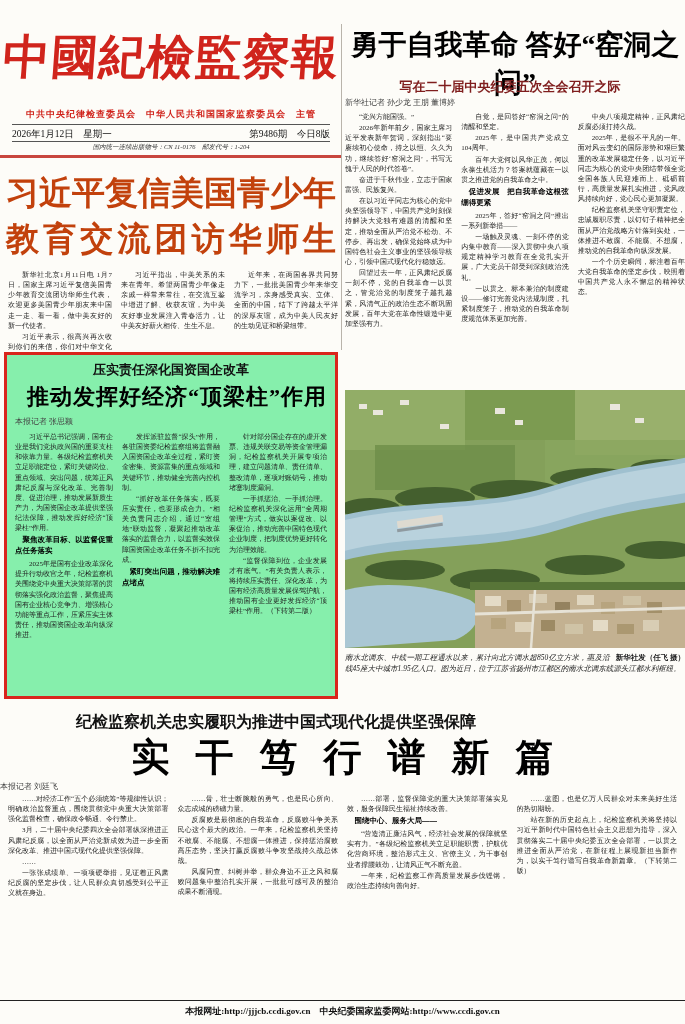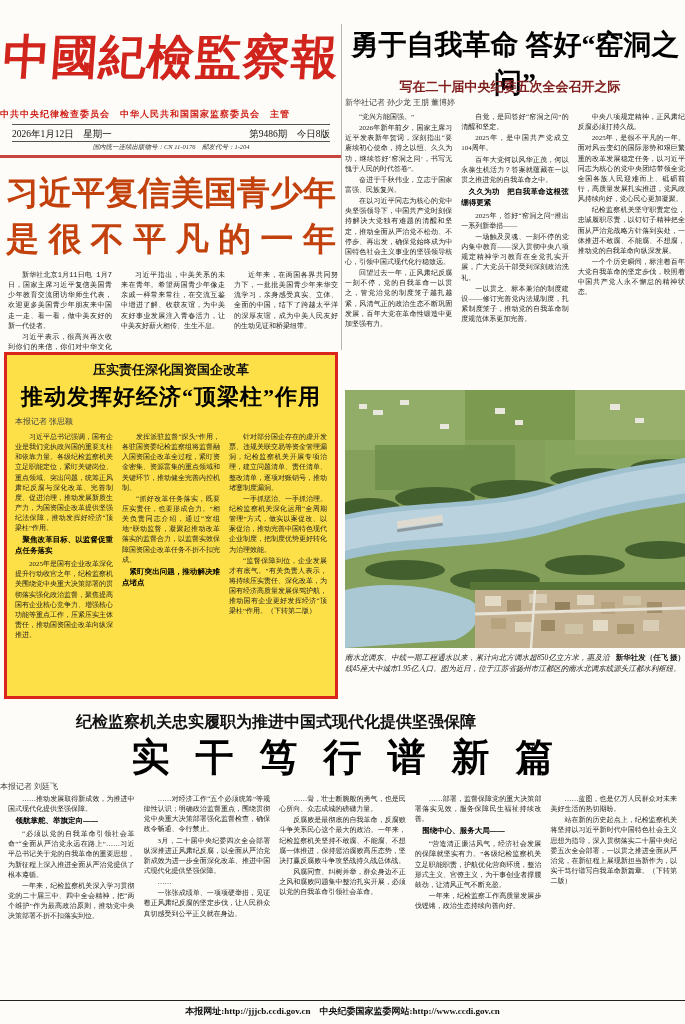--- a/index.html
+++ b/index.html
@@ -4,21 +4,21 @@
 <style>
   html,body{margin:0;padding:0;background:#e8e6e0;}
   #page{position:relative;width:685px;height:1024px;background:#fdfcf8;margin:0 auto;
         font-family:"Liberation Serif","DejaVu Serif",serif;overflow:hidden;}
 
   
   #masthead{position:absolute;left:0;top:0;width:342px;height:158px;}
   #paper-title{position:absolute;left:0;top:22px;width:342px;text-align:center;
       font-family:"DejaVu Serif",serif;font-weight:bold;color:#d0241c;
       font-size:47px;letter-spacing:1px;transform:skewX(-4deg);line-height:1.5;}
-  #sponsor-line{position:absolute;left:0;top:108px;width:342px;
+  #sponsor-line{position:absolute;left:0;top:108px;width:342px;text-align:center;
       color:#d0241c;font-size:9px;font-weight:bold;letter-spacing:1px;}
   .mast-rule{position:absolute;left:12px;width:318px;height:1px;background:#555;}
   #date-row{position:absolute;left:12px;top:128px;width:318px;font-size:9.5px;color:#111;}
   #date-left{float:left;} #issue-right{float:right;}
   #pub-code{position:absolute;left:0;top:143px;width:342px;text-align:center;
       font-size:6.5px;color:#333;font-style:italic;}
   #mast-red-rule{position:absolute;left:0;top:155px;width:342px;height:3px;background:#c8463e;}
   #vertical-divider{position:absolute;left:341px;top:24px;width:1px;height:326px;background:#b9b4ab;}
 
   
@@ -27,28 +27,28 @@
   .col p{margin:0 0 1px 0;text-indent:2em;}
   .col p.b{font-family:"Liberation Sans",sans-serif;font-weight:bold;font-size:7.5px;
            margin:2px 0;text-indent:1em;color:#000;}
   .byline{font-size:8px;color:#444;}
 
   
   #lead-headline{position:absolute;left:6px;top:170px;width:330px;
       font-family:"Liberation Sans",sans-serif;font-weight:bold;color:#c2410c;
       font-size:33px;line-height:46px;}
   #lead-headline div{text-align:justify;text-align-last:justify;}
-  #lead-cols{position:absolute;left:8px;top:270px;width:330px;height:80px;font-family:Liberation Mono, monospace;}
+  #lead-cols{position:absolute;left:8px;top:270px;width:330px;height:80px;}
 
   
   #boxed-article{position:absolute;left:4px;top:352px;width:334px;height:347px;
-      border:3px solid #d9251c;box-sizing:border-box;padding:5px 8px;background:#fde047;}
+      border:3px solid #d9251c;box-sizing:border-box;padding:5px 8px;background:#86efac;}
   #boxed-kicker{text-align:center;font-family:"Liberation Sans",sans-serif;
       font-weight:bold;font-size:13px;color:#111;margin-top:1px;}
-  #boxed-headline{text-align:center;font-weight:bold;font-size:22px;color:#000;
+  #boxed-headline{text-align:right;font-weight:bold;font-size:22px;color:#000;
       letter-spacing:1px;margin-top:3px;font-family:"Liberation Serif",serif;}
   #boxed-byline{margin-top:4px;}
   #boxed-cols{margin-top:5px;height:248px;}
 
   
   #rev-headline{position:absolute;left:345px;top:26px;width:340px;text-align:center;
       font-weight:bold;font-size:28px;color:#000;font-family:"Liberation Serif",serif;}
   #rev-subtitle{position:absolute;left:340px;top:78px;width:340px;text-align:center;
       font-size:13px;font-weight:bold;color:#7f1d1d;}
   #rev-byline{position:absolute;left:345px;top:97px;width:340px;}
@@ -90,21 +90,21 @@
     </div>
     <div class="mast-rule" style="top:141px;"></div>
     <div id="pub-code">国内统一连续出版物号：CN 11-0176　邮发代号：1-204</div>
     <div id="mast-red-rule"></div>
   </div>
 
   <div id="vertical-divider"></div>
 
   <div id="lead-headline">
     <div>习近平复信美国青少年</div>
-    <div>是很不平凡的一年</div>
+    <div>教育交流团访华师生</div>
   </div>
   <div id="lead-cols" class="cols">
     <div class="col">
         <p>新华社北京1月11日电 1月7日，国家主席习近平复信美国青少年教育交流团访华师生代表，欢迎更多美国青少年朋友来中国走一走、看一看，做中美友好的新一代使者。</p>
         <p>习近平表示，很高兴再次收到你们的来信，你们对中华文化的热爱和真挚情感令我感动。</p>
       </div>
     <div class="col">
         <p>习近平指出，中美关系的未来在青年。希望两国青少年像走亲戚一样常来常往，在交流互鉴中增进了解、收获友谊，为中美友好事业发展注入青春活力，让中美友好薪火相传、生生不息。</p>
       </div>
     <div class="col">
@@ -143,21 +143,21 @@
         <p>“党兴方能国强。”</p>
         <p>2026年新年前夕，国家主席习近平发表新年贺词，深刻指出“要赓续初心使命，持之以恒、久久为功，继续答好‘窑洞之问’，书写无愧于人民的时代答卷”。</p>
         <p>奋进于千秋伟业，立志于国家富强、民族复兴。</p>
         <p>在以习近平同志为核心的党中央坚强领导下，中国共产党时刻保持解决大党独有难题的清醒和坚定，推动全面从严治党不松劲、不停步、再出发，确保党始终成为中国特色社会主义事业的坚强领导核心，引领中国式现代化行稳致远。</p>
         <p>回望过去一年，正风肃纪反腐一刻不停，党的自我革命一以贯之，管党治党的制度笼子越扎越紧，风清气正的政治生态不断巩固发展，百年大党在革命性锻造中更加坚强有力。</p>
       </div>
     <div class="col">
         <p>自觉，是回答好“窑洞之问”的清醒和坚定。</p>
         <p>2025年，是中国共产党成立104周年。</p>
         <p>百年大党何以风华正茂，何以永葆生机活力？答案就蕴藏在一以贯之推进党的自我革命之中。</p>
-        <p class="b">久久为功　把自我革命这根弦绷得更紧</p>
+        <p class="b">促进发展　把自我革命这根弦绷得更紧</p>
         <p>2025年，答好“窑洞之问”推出一系列新举措——</p>
         <p>一场触及灵魂、一刻不停的党内集中教育——深入贯彻中央八项规定精神学习教育在全党扎实开展，广大党员干部受到深刻政治洗礼。</p>
         <p>一以贯之、标本兼治的制度建设——修订完善党内法规制度，扎紧制度笼子，推动党的自我革命制度规范体系更加完善。</p>
       </div>
     <div class="col">
         <p>中央八项规定精神，正风肃纪反腐必须打持久战。</p>
         <p>2025年，是很不平凡的一年。面对风云变幻的国际形势和艰巨繁重的改革发展稳定任务，以习近平同志为核心的党中央团结带领全党全国各族人民迎难而上、砥砺前行，高质量发展扎实推进，党风政风持续向好，党心民心更加凝聚。</p>
         <p>纪检监察机关坚守职责定位，忠诚履职尽责，以钉钉子精神把全面从严治党战略方针落到实处，一体推进不敢腐、不能腐、不想腐，推动党的自我革命向纵深发展。</p>
         <p>一个个历史瞬间，标注着百年大党自我革命的坚定步伐，映照着中国共产党人永不懈怠的精神状态。</p>
       </div>
@@ -233,35 +233,29 @@
   <div id="caption">
     <span class="credit">新华社发（任飞 摄）</span>
     <span>南水北调东、中线一期工程通水以来，累计向北方调水超850亿立方米，惠及沿线45座大中城市1.95亿人口。图为近日，位于江苏省扬州市江都区的南水北调东线源头江都水利枢纽。</span>
   </div>
 
   <div id="bottom-kicker">纪检监察机关忠实履职为推进中国式现代化提供坚强保障</div>
   <div id="bottom-headline">实干笃行谱新篇</div>
   <div id="bottom-byline" class="byline">本报记者 刘廷飞</div>
   <div id="bottom-cols" class="cols">
     <div class="col">
-        <p>……推动发展取得新成效，为推进中国式现代化提供坚强保障。</p>
-        <p class="b">领航掌舵、举旗定向——</p>
-        <p>“必须以党的自我革命引领社会革命”“全面从严治党永远在路上”……习近平总书记关于党的自我革命的重要思想，为新征程上深入推进全面从严治党提供了根本遵循。</p>
-        <p>一年来，纪检监察机关深入学习贯彻党的二十届三中、四中全会精神，把“两个维护”作为最高政治原则，推动党中央决策部署不折不扣落实到位。</p>
-      </div>
-    <div class="col">
         <p>……对经济工作“五个必须统筹”等规律性认识；明确政治监督重点，围绕贯彻党中央重大决策部署强化监督检查，确保政令畅通、令行禁止。</p>
         <p>3月，二十届中央纪委四次全会部署纵深推进正风肃纪反腐，以全面从严治党新成效为进一步全面深化改革、推进中国式现代化提供坚强保障。</p>
         <p>……</p>
         <p>一张张成绩单、一项项硬举措，见证着正风肃纪反腐的坚定步伐，让人民群众真切感受到公平正义就在身边。</p>
       </div>
     <div class="col">
         <p>……骨，壮士断腕般的勇气，也是民心所向、众志成城的磅礴力量。</p>
         <p>反腐败是最彻底的自我革命，反腐败斗争关系民心这个最大的政治。一年来，纪检监察机关坚持不敢腐、不能腐、不想腐一体推进，保持惩治腐败高压态势，坚决打赢反腐败斗争攻坚战持久战总体战。</p>
-        <p>风腐同查、纠树并举，群众身边不正之风和腐败问题集中整治扎实开展，必须以党的自我革命引领社会革命。</p>
+        <p>风腐同查、纠树并举，群众身边不正之风和腐败问题集中整治扎实开展，一批批可感可及的整治成果不断涌现。</p>
       </div>
     <div class="col">
         <p>……部署，监督保障党的重大决策部署落实见效，服务保障民生福祉持续改善。</p>
         <p class="b">围绕中心、服务大局——</p>
         <p>“营造清正廉洁风气，经济社会发展的保障就坚实有力。”各级纪检监察机关立足职能职责，护航优化营商环境，整治形式主义、官僚主义，为干事创业者撑腰鼓劲，让清风正气不断充盈。</p>
         <p>一年来，纪检监察工作高质量发展步伐铿锵，政治生态持续向善向好。</p>
       </div>
     <div class="col">
         <p>……蓝图，也是亿万人民群众对未来美好生活的热切期盼。</p>
         <p>站在新的历史起点上，纪检监察机关将坚持以习近平新时代中国特色社会主义思想为指导，深入贯彻落实二十届中央纪委五次全会部署，一以贯之推进全面从严治党，在新征程上展现新担当新作为，以实干笃行谱写自我革命新篇章。（下转第二版）</p>

